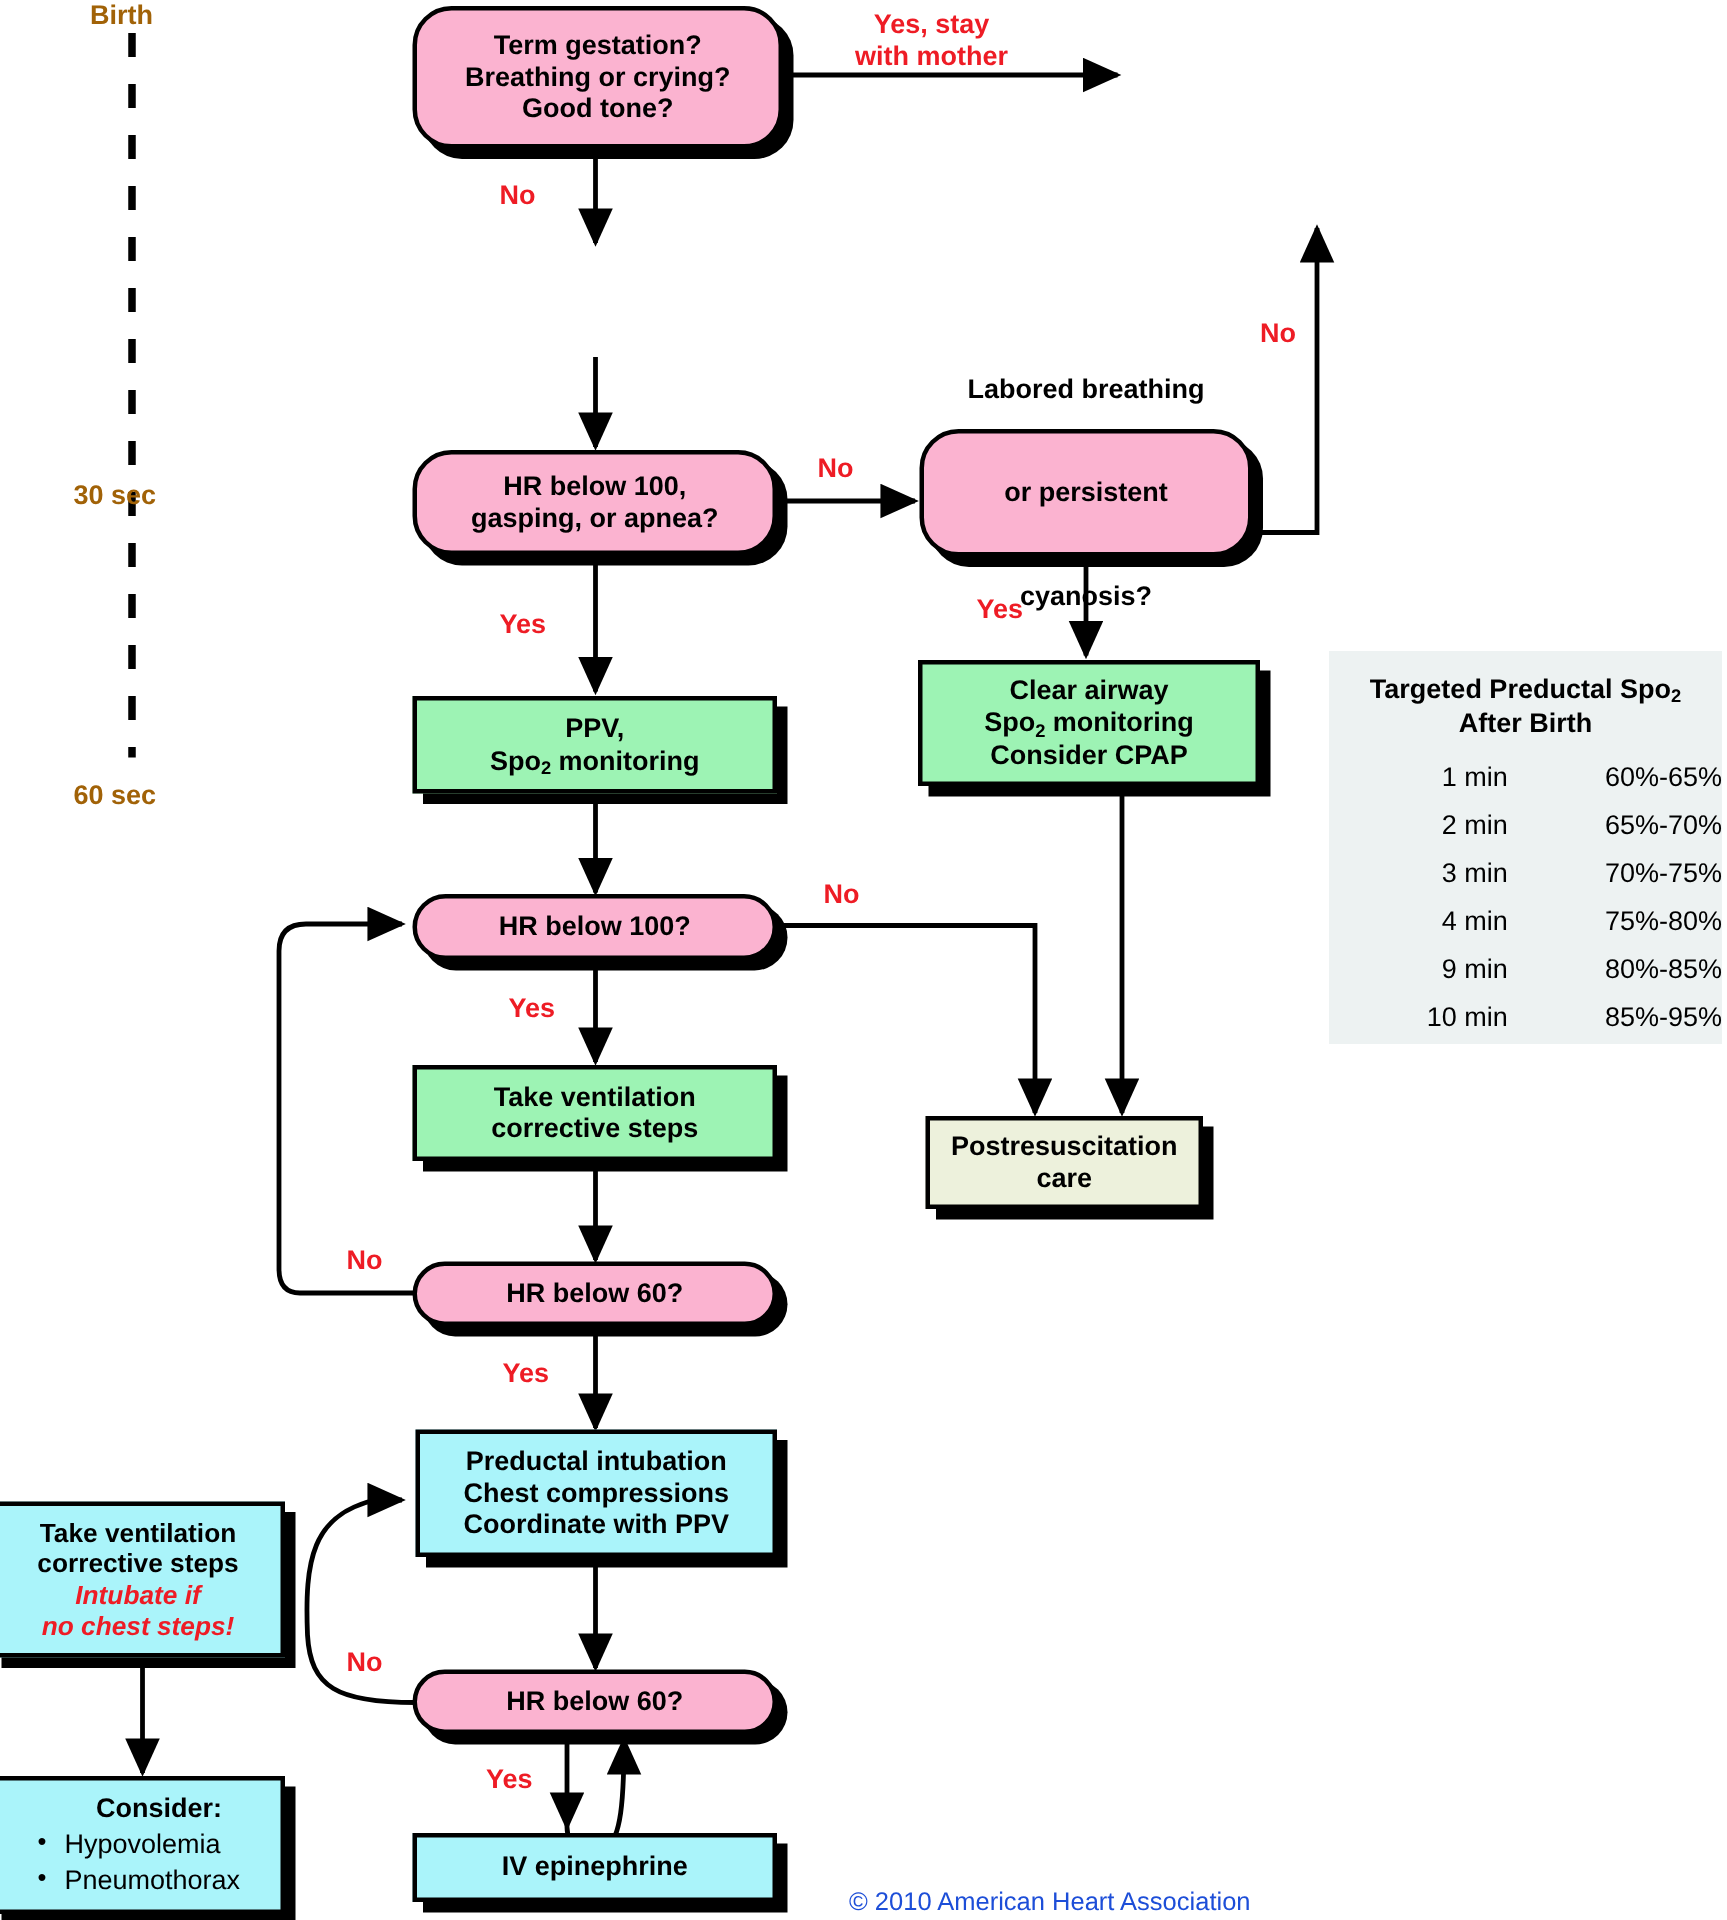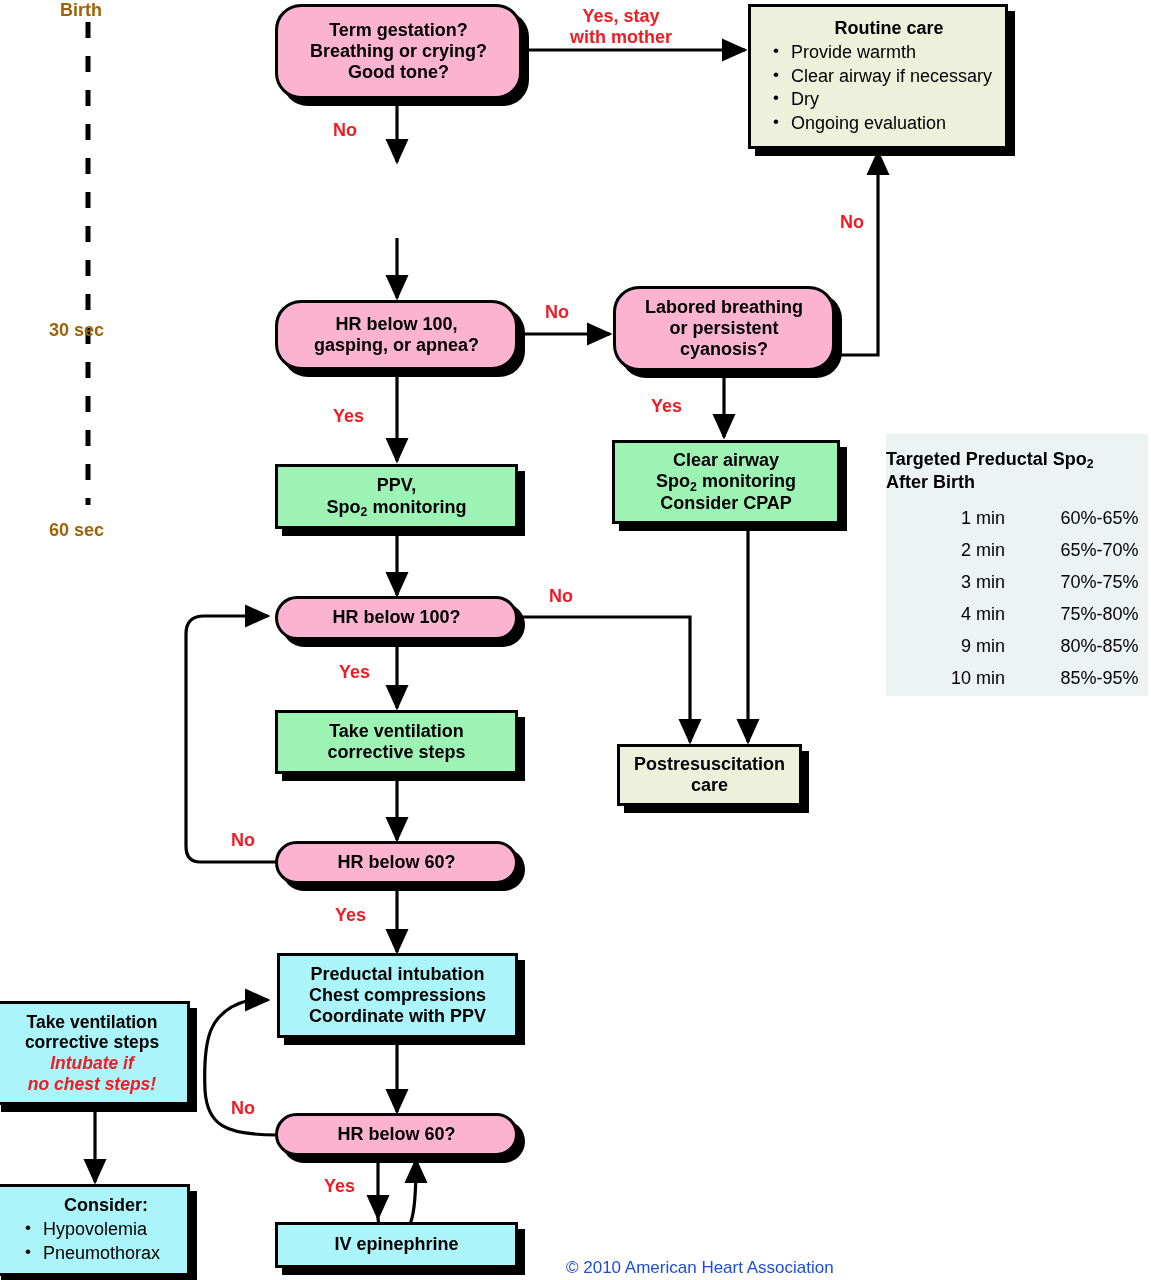--- a/index.html
+++ b/index.html
@@ -77,27 +77,27 @@
     font-size: 18px; white-space: nowrap; z-index: 6;
   }
 
   
   #spo2 {
     position: absolute; left: 886px; top: 434px; width: 262px; height: 262px;
     background: #EDF2F2; z-index: 4;
     padding: 14px 0 0 0;
   }
   #spo2 .title {
-    font-size: 18px; font-weight: bold; text-align: left; line-height: 1.25;
+    font-size: 18px; font-weight: bold; text-align: center; line-height: 1.25;
     color: #000;
   }
   #spo2 table { width: 100%; border-collapse: collapse; margin-top: 9px; }
   #spo2 td { font-size: 18px; color: #000; padding: 5.5px 0; }
   #spo2 td.k { text-align: right; width: 47%; padding-right: 4px; }
-  #spo2 td.v { text-align: center;  width: 53%; padding-left: 42px; }
+  #spo2 td.v { text-align: right;  width: 53%; padding-left: 42px; }
 
   sub { font-size: 0.68em; vertical-align: baseline; position: relative; top: 0.28em; }
 
   #copyright {
     position: absolute; left: 566px; top: 1258px;
     font-size: 17px; color: #1d4ed8; white-space: nowrap; z-index: 6;
   }
 </style>
 </head>
 <body>
@@ -162,37 +162,28 @@
   <div class="tlabel" style="left:60px; top:0px;">Birth</div>
   <div class="tlabel" style="left:49px; top:320px;">30 sec</div>
   <div class="tlabel" style="left:49px; top:520px;">60 sec</div>
 
   <div class="box pink f18" style="left:275px; top:4px; width:247px; height:95px;">
     <span class="ln">Term gestation?</span>
     <span class="ln">Breathing or crying?</span>
     <span class="ln">Good tone?</span>
   </div>
 
-  <div class="box cream bullets" style="left:748px; top:4px; width:260px; height:145px;">
-    <div class="hd">Routine care</div>
-    <ul>
-      <li>Provide warmth</li>
-      <li>Clear airway if necessary</li>
-      <li>Dry</li>
-      <li>Ongoing evaluation</li>
-    </ul>
-  </div>
 
 
   <div class="box pink f18" style="left:275px; top:300px; width:243px; height:70px;">
     <span class="ln">HR below 100,</span>
     <span class="ln">gasping, or apnea?</span>
   </div>
 
-  <div class="box pink f18" style="left:613px; top:286px; width:222px; height:85px;">
+  <div class="box pink f18" style="left:613px; top:286px; width:222px; height:85px;gap:48px;">
     <span class="ln">Labored breathing</span>
     <span class="ln">or persistent</span>
     <span class="ln">cyanosis?</span>
   </div>
 
   <div class="box green f18" style="left:275px; top:464px; width:243px; height:65px;">
     <span class="ln">PPV,</span>
     <span class="ln">Spo<sub>2</sub> monitoring</span>
   </div>
 

